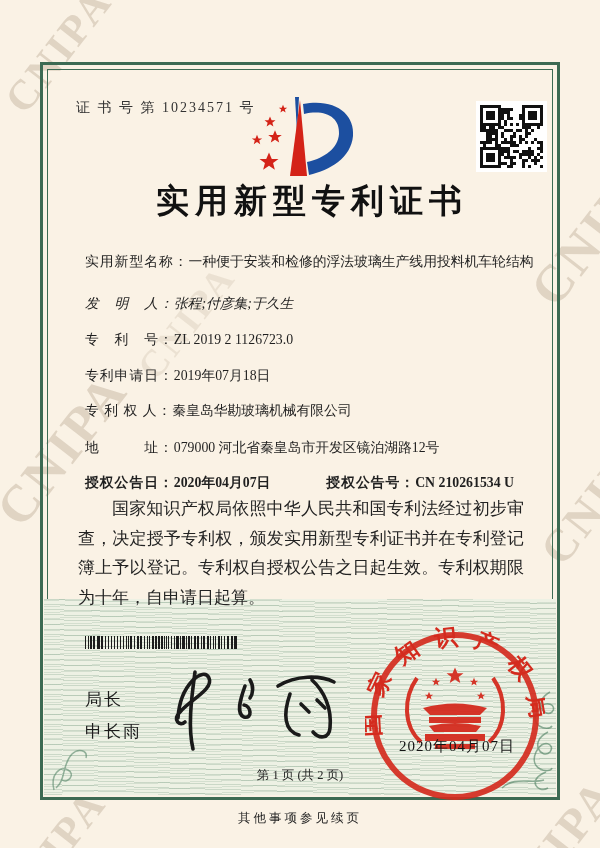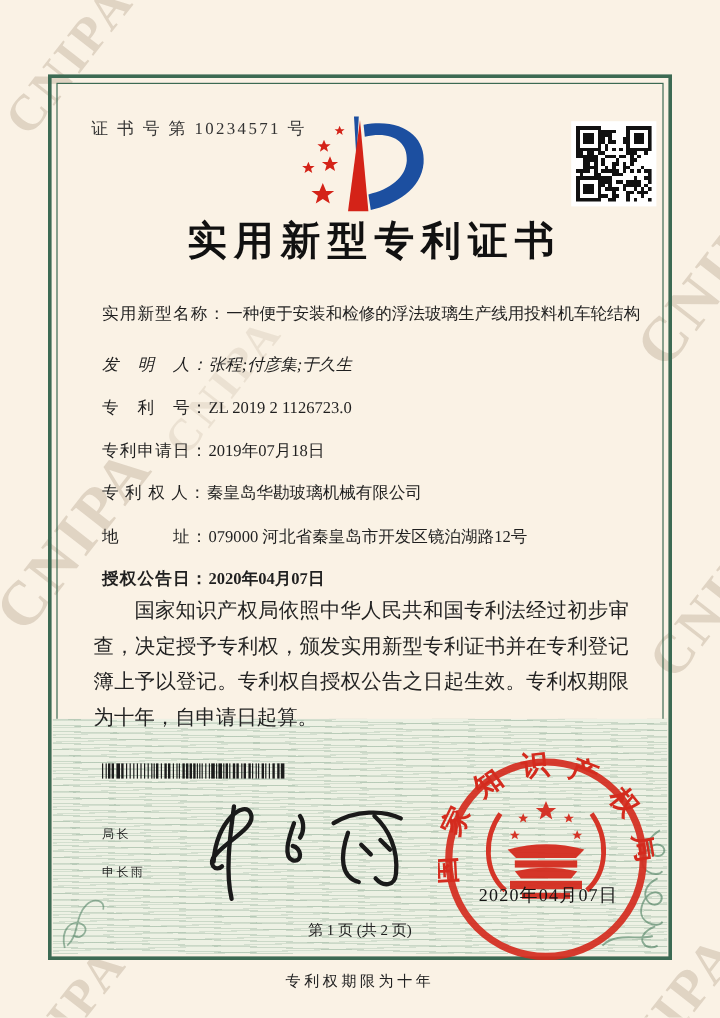--- a/index.html
+++ b/index.html
@@ -58,21 +58,21 @@
   .bodytext{
     position:absolute;left:78px;top:494px;width:446px;z-index:3;
     font-size:17px;line-height:1.74;color:#232323;text-align:justify;
   }
   .bodytext p{margin:0;text-indent:2em;}
   
   .barcode{position:absolute;left:85px;top:636px;z-index:4;line-height:0;}
   .officer{
     position:absolute;left:85px;z-index:4;
     font-family:Liberation Sans, sans-serif;
-    font-size:10px;color:#1c1c1c;letter-spacing:2px;text-align:center;
+    font-size:17px;color:#1c1c1c;letter-spacing:2px;text-align:center;
   }
   .officer.t1{top:688px;}
   .officer.t2{top:720px;}
   .sig{position:absolute;left:150px;top:656px;z-index:4;}
   .seal{position:absolute;left:365px;top:626px;z-index:4;}
   .seal-date{
     position:absolute;left:372px;top:737px;width:170px;z-index:5;
     text-align:center;font-size:15px;letter-spacing:1px;color:#151515;
   }
   .page-no{
@@ -291,20 +291,21 @@
     <span class="lab">专利申请日：</span><span>2019年07月18日</span>
   </div>
   <div class="frow" style="top:149px;">
     <span class="lab">专 利 权 人：</span><span>秦皇岛华勘玻璃机械有限公司</span>
   </div>
   <div class="frow" style="top:186px;">
     <span class="lab">地　　　址：</span><span>079000 河北省秦皇岛市开发区镜泊湖路12号</span>
   </div>
   <div class="frow grant-row" style="top:221px;">
     <span><span class="lab">授权公告日：</span><span>2020年04月07日</span></span>
+    <span><span class="lab">授权公告号：</span><span>CN 210261534 U</span></span>
   </div>
 </div>
 
 <div class="bodytext">
   <p>国家知识产权局依照中华人民共和国专利法经过初步审查，决定授予专利权，颁发实用新型专利证书并在专利登记簿上予以登记。专利权自授权公告之日起生效。专利权期限为十年，自申请日起算。</p>
 </div>
 
 <div class="barcode">
   <svg id="bcsvg" width="155" height="13">
       <rect x="0" y="0" width="1" height="13" fill="#1c1c1c"></rect>
@@ -415,13 +416,13 @@
   </svg>
 </div>
 <div class="flourish" style="left:48px;top:740px;">
   <svg width="44" height="54" viewBox="0 0 44 54" fill="none" stroke="#4a7d5e" stroke-width="1.5" opacity="0.55">
     <path d="M 6,50 C 2,34 12,26 20,30 C 28,34 20,44 14,40"></path>
     <path d="M 8,48 C 18,40 14,24 24,14 C 30,8 40,10 38,18"></path>
   </svg>
 </div>
 
 <div class="page-no">第 1 页 (共 2 页)</div>
-<div class="cont-note">专利权期限为十年</div>
+<div class="cont-note">其他事项参见续页</div>
 
 </body></html>

